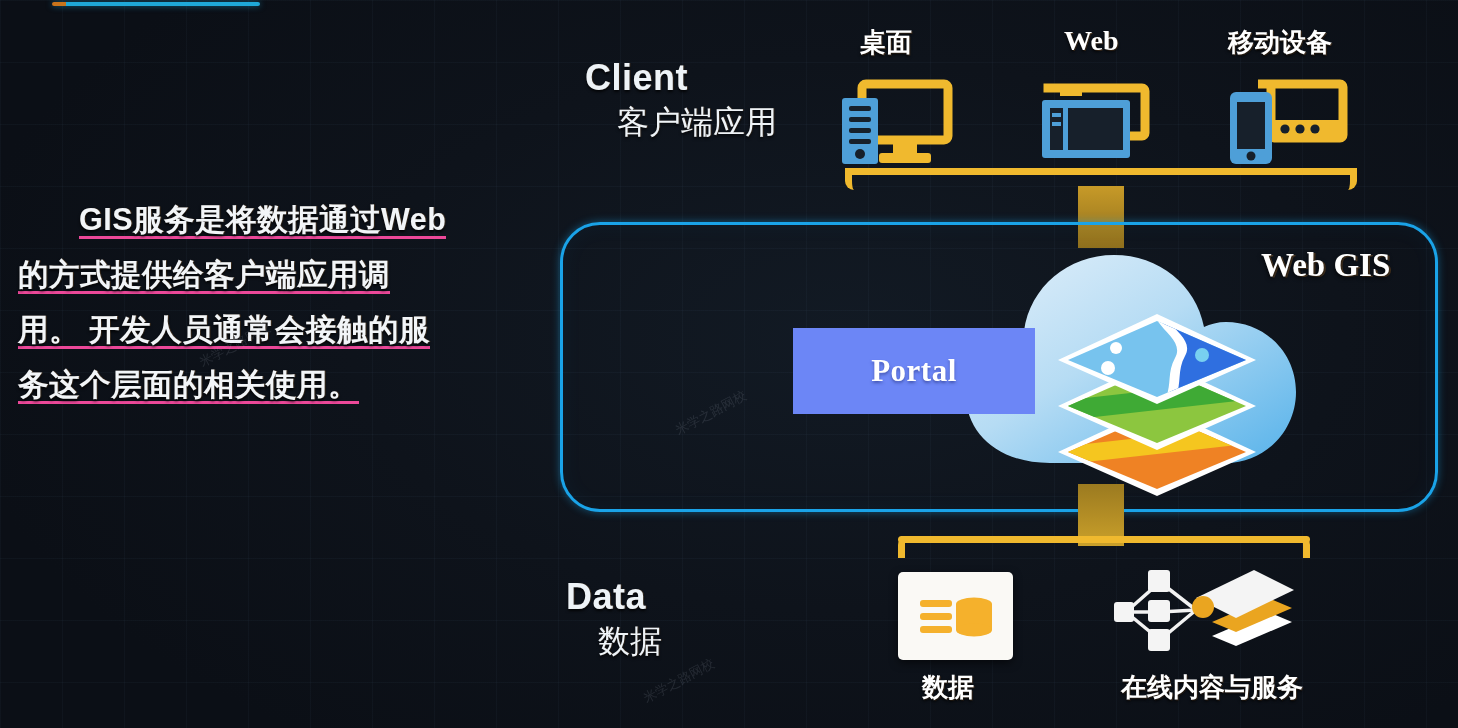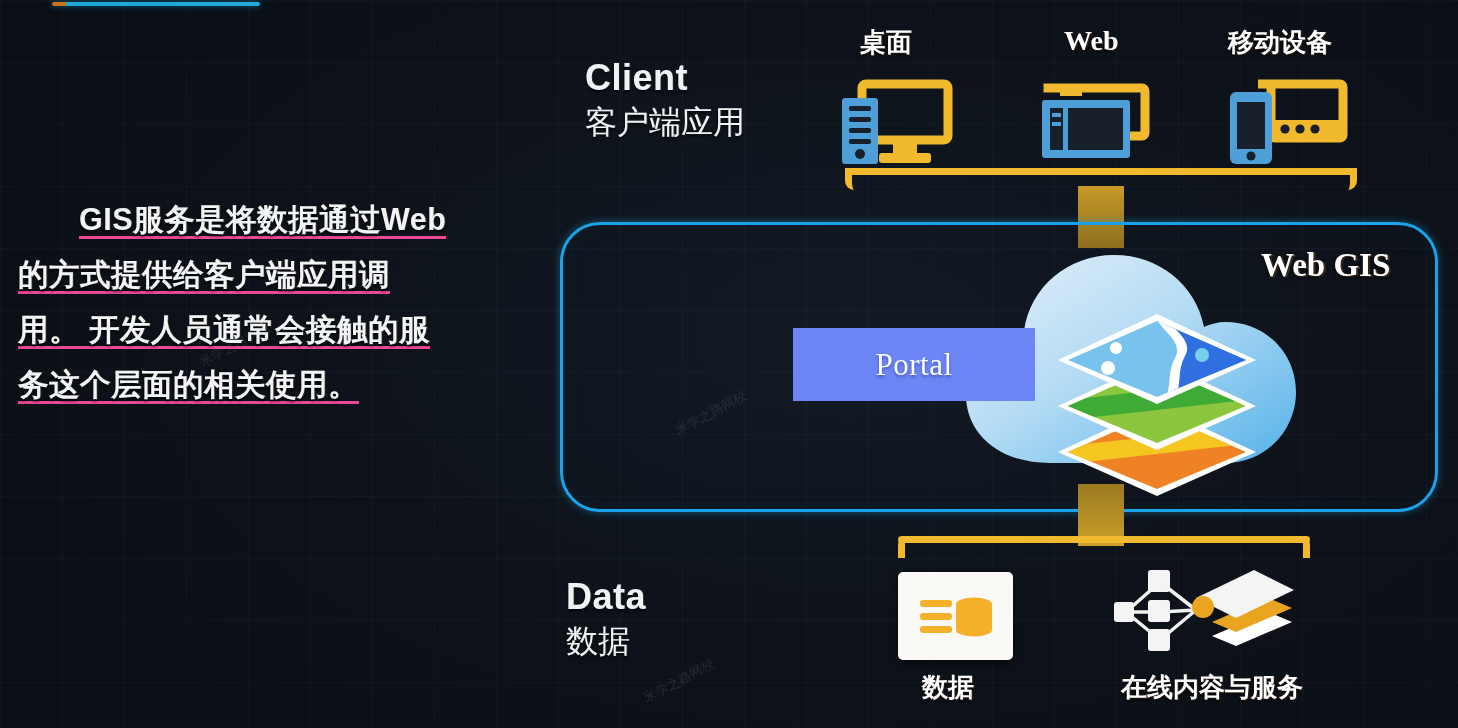--- a/index.html
+++ b/index.html
@@ -27,21 +27,21 @@
   #para .u{ border-bottom:3px solid #ec4899; padding-bottom:0;text-align:center;}
 
   
   .wm{ position:absolute; color:rgba(190,200,215,.13); font-size:13px;
     transform:rotate(-28deg); pointer-events:none; white-space:nowrap;}
 
   
   .sec-label{ position:absolute; color:#eef3f7;
     text-shadow:0 2px 3px rgba(0,0,0,.8), 1px 0 0 rgba(200,130,60,.25); }
   .sec-label .en{ font-size:36px; font-weight:600; letter-spacing:.5px; display:block; line-height:1.12; }
-  .sec-label .cn{ font-size:32px; font-weight:500; display:block; line-height:1.25; margin-top:4px;}
+  .sec-label .cn{ font-size:32px; font-weight:500; display:block; line-height:1.25; margin-top:4px;margin-left:32px;}
 
   #label-client{ left:585px; top:58px; }
   #label-server{ left:593px; top:313px; }
   #label-data{   left:566px; top:577px; }
 
   
   .dev-title{ position:absolute; color:#ffffff; font-weight:700; font-size:26px;
     text-shadow:0 2px 3px rgba(0,0,0,.85), 1px 1px 0 rgba(190,120,50,.35);
     white-space:nowrap;}
   #t-desktop{ left:860px; top:25px; }
@@ -70,24 +70,24 @@
     border-radius:9px 9px 0 0;}
   #bracket-bottom::after{ content:""; position:absolute; left:-7px; right:-7px; top:0; height:7px;
     background:#f0b92e; border-radius:4px;}
 
   
   #server-box{ position:absolute; left:560px; top:222px; width:878px; height:290px;
     border:3.5px solid #1aa3e8; border-radius:40px;
     box-shadow:0 0 9px rgba(26,163,232,.45), inset 0 0 22px rgba(26,163,232,.05);}
 
   
-  #portal{ position:absolute; left:793px; top:328px; width:242px; height:73px;
+  #portal{ position:absolute; left:793px; top:328px; width:242px; height:86px;
     background:#6c86f6; display:flex; align-items:center; justify-content:center;
     color:#fff; font-family:"Liberation Serif","DejaVu Serif",serif;
-    font-weight:400; font-size:31px; letter-spacing:.5px;
+    font-weight:700; font-size:31px; letter-spacing:.5px;
     text-shadow:0 2px 3px rgba(30,40,110,.5);}
 
   
   #cloud{ position:absolute; left:958px; top:243px; width:362px; height:240px;}
 
   
   #layers{ position:absolute; left:1050px; top:300px; width:215px; height:200px;}
 
   
   #webgis{ position:absolute; left:1248px; top:247px;

